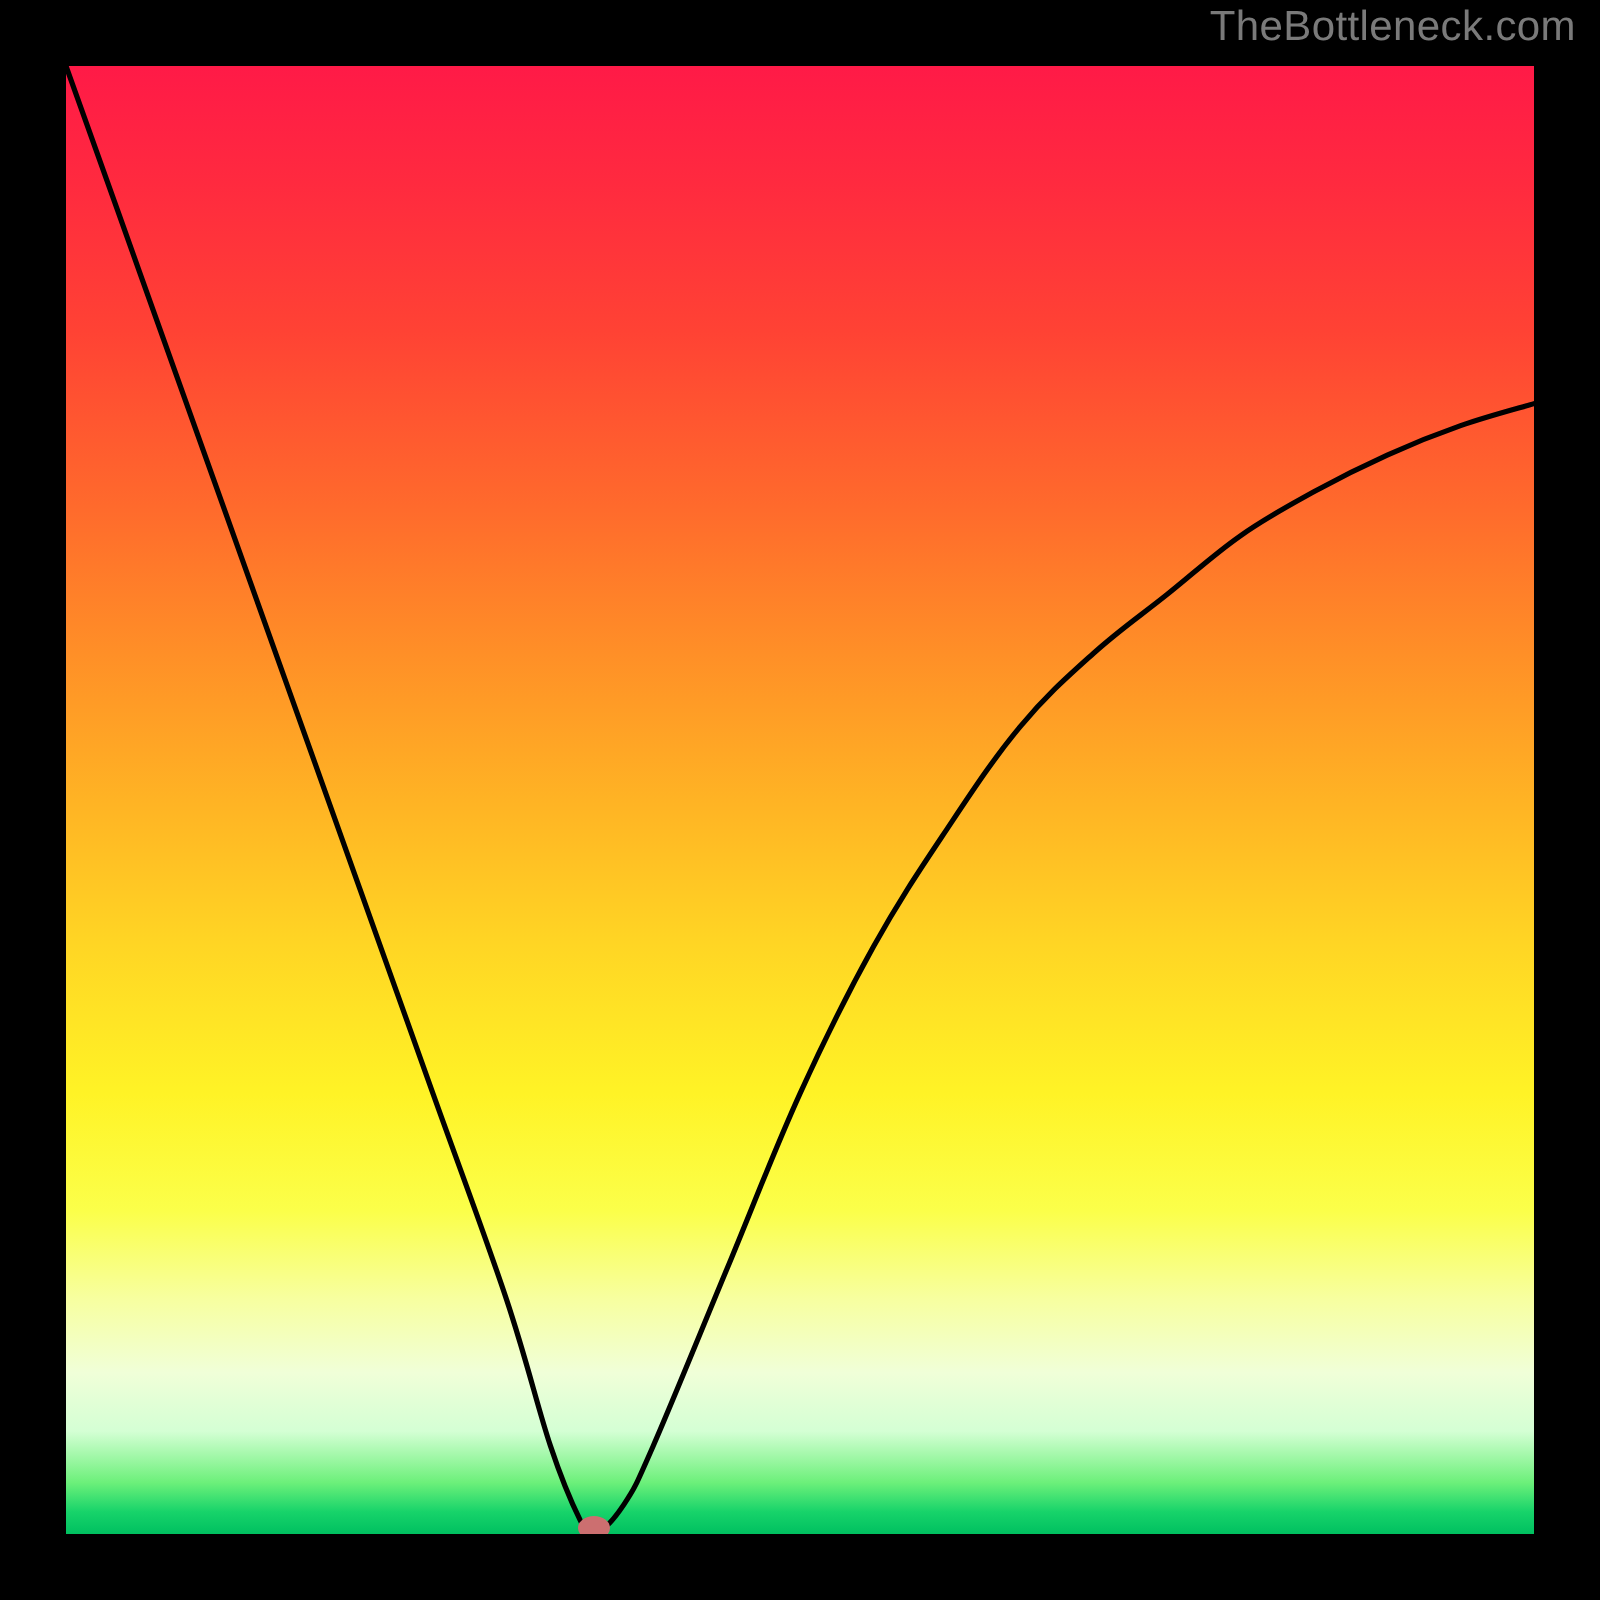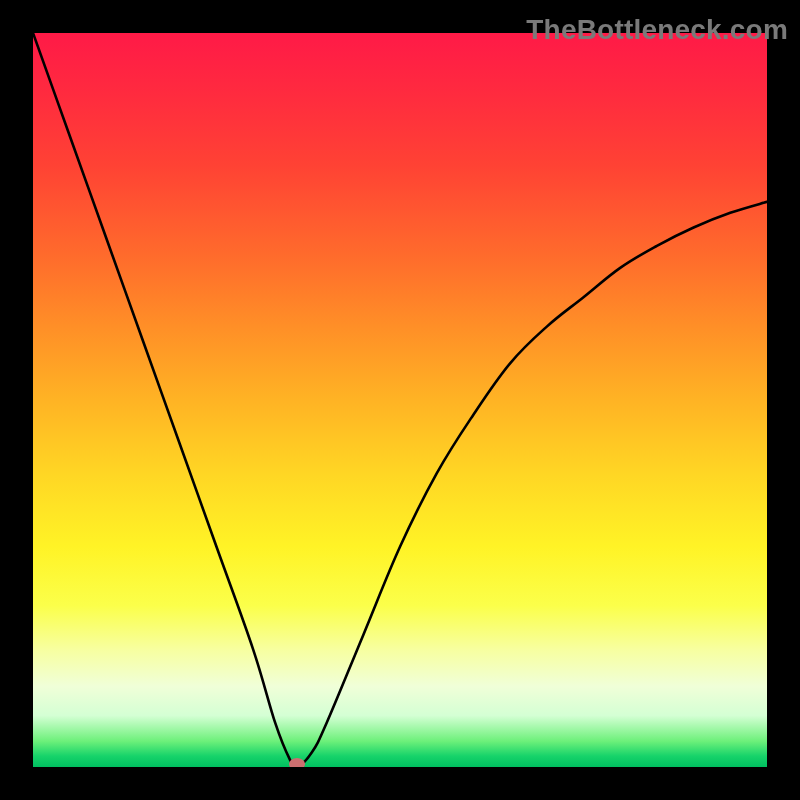--- a/index.html
+++ b/index.html
@@ -63,26 +63,26 @@
   .dot {
     position: absolute;
     width: 16px;
     height: 12px;
     border-radius: 50% / 50%;
     background: #cc6f70;
     transform: translate(-50%, -50%);
   }
   .watermark {
     position: absolute;
-    top: 14px;
+    top: 2px;
     right: 12px;
     color: #7a7a7a;
-    font-size: 28px;
+    font-size: 21px;
     letter-spacing: 0.2px;
-    font-weight: 700;
+    font-weight: 400;
   }
 </style>
 </head>
 <body>
 
 <div class="frame">
   <div class="plot">
     <div class="gradient"></div>
     <svg class="curve" viewBox="0 0 734 734" preserveAspectRatio="none">
       <path d="M 0.00 0.00 C 6.61 18.50, 23.49 65.77, 36.70 102.76 C 49.91 139.75, 60.19 168.53, 73.40 205.52 C 86.61 242.51, 96.89 271.29, 110.10 308.28 C 123.31 345.27, 133.59 374.05, 146.80 411.04 C 160.01 448.03, 170.29 476.81, 183.50 513.80 C 196.71 550.79, 209.63 584.85, 220.20 616.56 C 230.77 648.27, 235.61 670.14, 242.22 689.96 C 248.83 709.78, 252.94 718.73, 256.90 726.66 C 260.86 734.59, 260.28 735.32, 264.24 734.00 C 268.20 732.68, 273.64 727.25, 278.92 719.32 C 284.20 711.39, 284.35 711.10, 293.60 689.96 C 302.85 668.82, 317.09 633.59, 330.30 601.88 C 343.51 570.17, 353.79 542.87, 367.00 513.80 C 380.21 484.73, 390.49 464.18, 403.70 440.40 C 416.91 416.62, 427.19 401.50, 440.40 381.68 C 453.61 361.86, 463.89 346.15, 477.10 330.30 C 490.31 314.45, 500.59 305.49, 513.80 293.60 C 527.01 281.71, 537.29 274.81, 550.50 264.24 C 563.71 253.67, 573.99 244.13, 587.20 234.88 C 600.41 225.63, 610.69 220.13, 623.90 212.86 C 637.11 205.59, 647.39 200.46, 660.60 194.51 C 673.81 188.56, 684.09 184.45, 697.30 179.83 C 710.51 175.21, 727.39 170.80, 734.00 168.82"></path>

